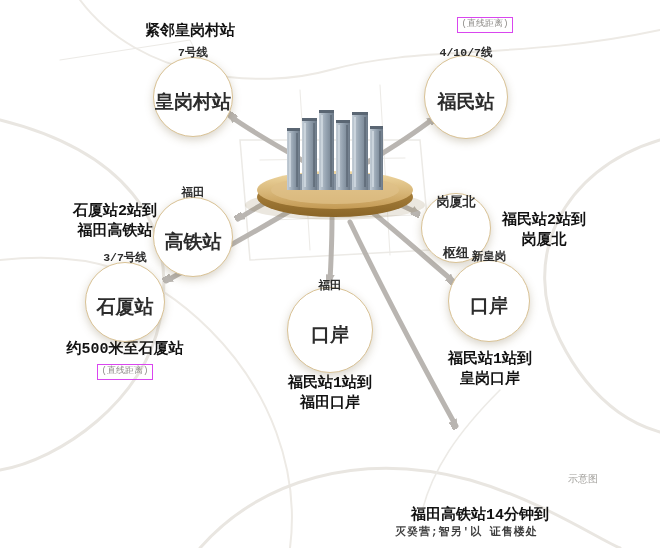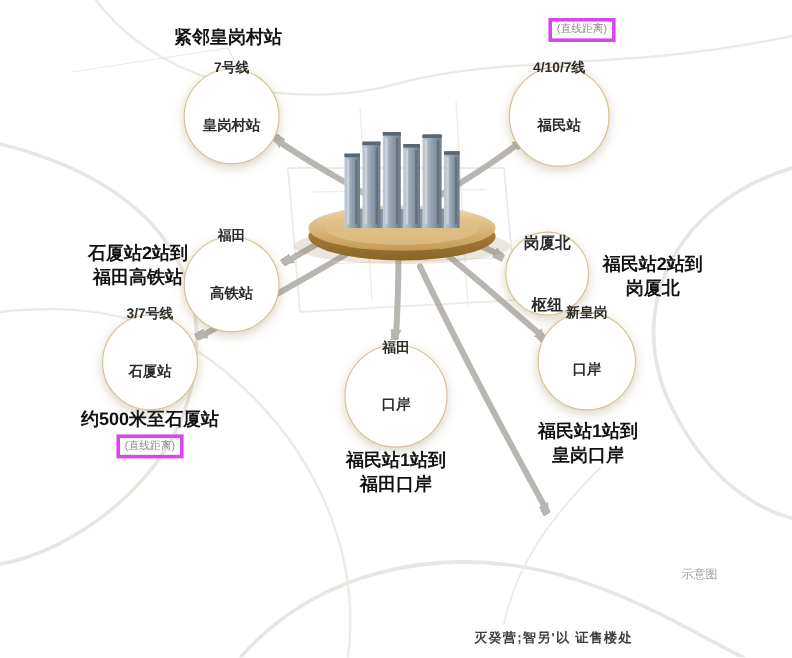--- a/index.html
+++ b/index.html
@@ -1,36 +1,36 @@
 <!DOCTYPE html>
 <html><head>
 <meta charset="utf-8">
 <style>
   * { margin:0; padding:0; box-sizing:border-box; }
   html,body { background:#ffffff; }
   body { font-family:"Liberation Sans","DejaVu Sans",sans-serif; }
-  .canvas { position:relative; width:660px; height:548px; background:#ffffff; overflow:hidden; }
+  .canvas { position:relative; width:660px; height:548px; background:#ffffff; overflow:hidden;font-family:Liberation Mono, monospace; }
   .layer { position:absolute; left:0; top:0; width:660px; height:548px; pointer-events:none; }
   .badge {
     position:absolute; border-radius:50%; background:#ffffff;
     border:1px solid #d9c295; box-shadow:0 3px 9px rgba(120,100,60,.28);
     display:flex; flex-direction:column; align-items:center; justify-content:center;
     text-align:center; padding-top:2px;gap:32px;
   }
   .badge .l1 { font-size:11.5px; font-weight:bold; color:#2c2c2c; line-height:1.25; }
-  .badge .l2 { font-size:12px; font-weight:bold; color:#2c2c2c; line-height:1.25; }
+  .badge .l2 { font-size:19px; font-weight:bold; color:#2c2c2c; line-height:1.25; }
   .badge.text-only .l1, .badge.text-only .l2 { font-size:13px; line-height:1.45; }
   .badge svg.bicon { margin-top:2px; display:block; }
   .label {
     position:absolute; font-weight:bold; color:#121212; font-size:15px;
     text-align:center; line-height:1.35;
   }
   .sub {
     display:inline-block; font-size:9px; font-weight:normal; color:#8e8c88;
-    border:3px solid #d946ef; padding:0 4px; margin-top:2px; line-height:1.5;
+    border:1px solid #d946ef; padding:0 4px; margin-top:2px; line-height:1.5;
   }
   .note { position:absolute; font-size:10px; color:#a2a09c; font-weight:normal; }
   .watermark {
     position:absolute; font-size:11px; font-weight:bold; color:rgba(35,35,35,.88);
     letter-spacing:1px; white-space:nowrap;
   }
 </style>
 </head>
 <body>
 
@@ -200,20 +200,23 @@
   <div class="label" style="left:496px; top:211px; width:96px;">
     <div>福民站2站到</div>
     <div>岗厦北</div>
   </div>
 
   <div class="label" style="left:436px; top:350px; width:108px;">
     <div>福民站1站到</div>
     <div>皇岗口岸</div>
   </div>
 
+  <div class="label" style="left:388px; top:506px; width:184px;">
+    <div>福田高铁站14分钟到</div>
+  </div>
 
   <div class="badge" style="left:153px; top:57px; width:80px; height:80px;">
     <div class="l1">7号线</div>
     <div class="l2">皇岗村站</div>
     <svg class="bicon" width="42" height="28">
         <use href="#sym-metro"></use>
       </svg>
   </div>
 
   <div class="badge" style="left:424px; top:55px; width:84px; height:84px;">

